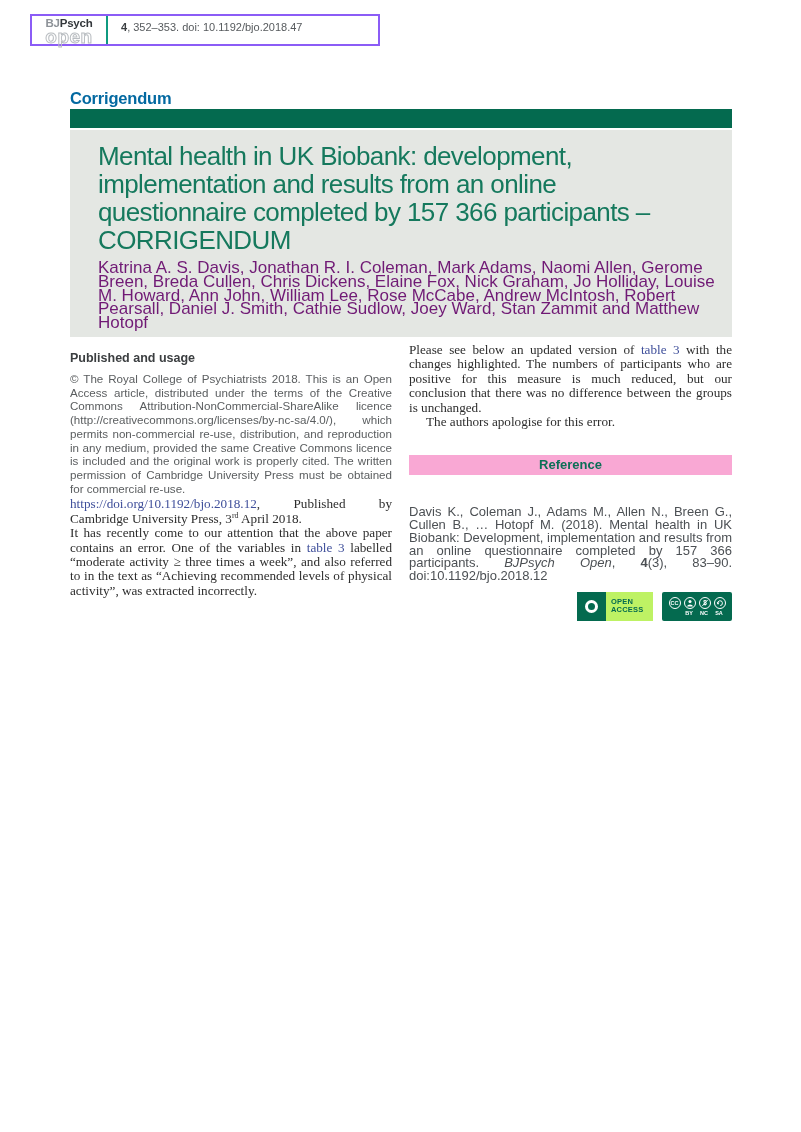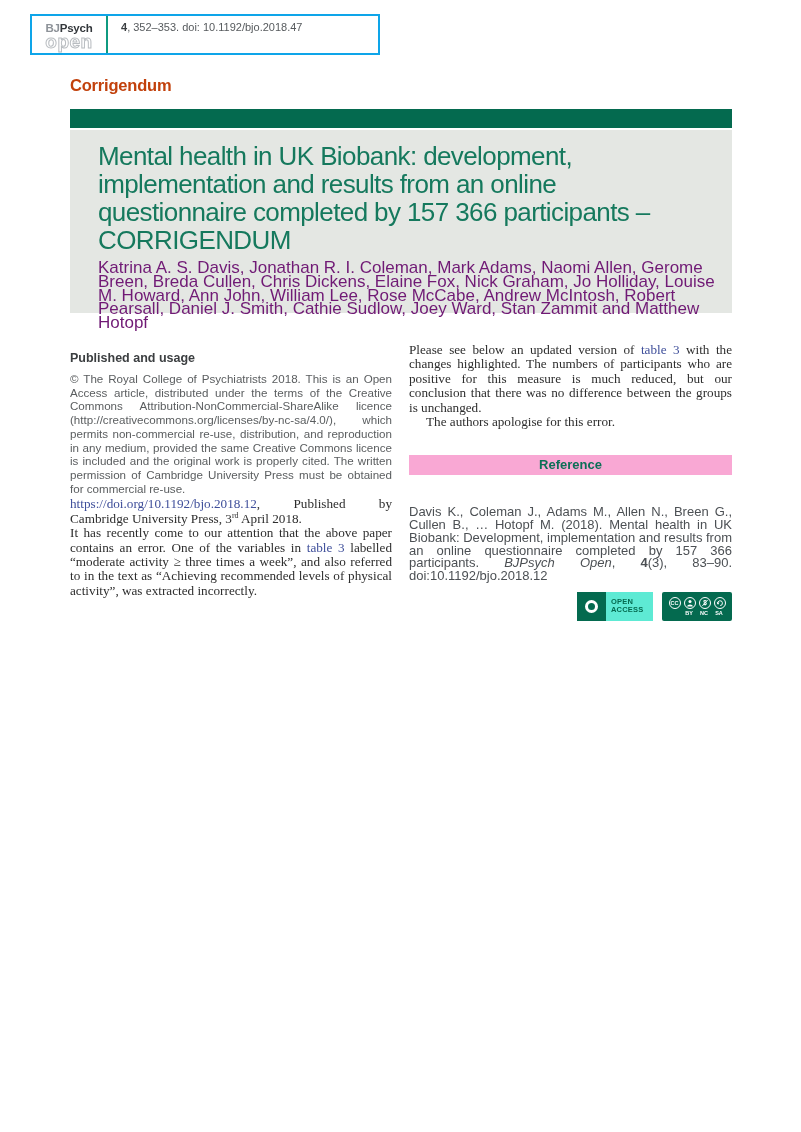--- a/index.html
+++ b/index.html
@@ -2,45 +2,45 @@
 <html><head>
 <meta charset="utf-8">
 <title>BJPsych Open Corrigendum</title>
 <style>
   * { margin:0; padding:0; box-sizing:border-box; }
   html,body { width:801px; height:1132px; background:#ffffff; font-family:"Liberation Sans", sans-serif; }
   body { position:relative; overflow:hidden; }
 
   
   .header-box {
-    position:absolute; left:30px; top:14px; width:350px; height:41px;
-    border:2px solid #0ea5e9; display:flex; background:#fff;
+    position:absolute; left:30px; top:14px; width:350px; height:32px;
+    border:2px solid #8b5cf6; display:flex; background:#fff;
   }
   .logo-cell {
     width:74px; display:flex; flex-direction:column; align-items:center;
     justify-content:center; padding-top:1px;
   }
   .logo-top { font-size:11.5px; font-weight:700; color:#34383c; letter-spacing:-0.2px; }
   .logo-top .logo-bj { color:#8d9298; font-weight:700; }
   .logo-open {
     font-size:19px; font-weight:700; line-height:15px; letter-spacing:0.5px;
     color:transparent; -webkit-text-stroke:1px #b9bdc1;
   }
   .header-divider { width:2px; background:#0f9a80; }
   .cite-cell { flex:1; padding:4px 0 0 13px; font-size:11px; line-height:15.5px; color:#565a5d; }
   .cite-bold { font-weight:700; color:#3a3e41; }
 
   
   .section-label {
-    position:absolute; left:70px; top:76px;
-    font-size:16.5px; font-weight:700; color:#c2410c; letter-spacing:-0.2px;
+    position:absolute; left:70px; top:89px;
+    font-size:16.5px; font-weight:700; color:#0369a1; letter-spacing:-0.2px;
   }
   .green-bar { position:absolute; left:70px; top:109px; width:662px; height:19px; background:#046a4f; }
   .title-panel {
-    position:absolute; left:70px; top:130px; width:662px; height:183px;
+    position:absolute; left:70px; top:130px; width:662px; height:207px;
     background:#e4e7e3; padding:12px 0 0 28px;
   }
   .article-title {
     width:556px; font-size:26px; line-height:28px; font-weight:400;
     letter-spacing:-0.6px; color:#15795d;
   }
   .article-authors {
     margin-top:7px; width:628px; font-size:17px; line-height:13.8px; color:#701a75;
   }
 
@@ -72,21 +72,21 @@
     text-align:justify; color:#4c5054;
   }
   .ref-journal { font-style:italic; }
   .ref-volume { font-weight:700; }
 
   
   .badges { margin-top:9px; display:flex; justify-content:flex-end; gap:9px; align-items:flex-start; }
   .oa-badge { display:flex; height:29px; cursor:pointer; }
   .oa-left { width:29px; height:29px; background:#046a4f; display:flex; align-items:center; justify-content:center; }
   .oa-ring { width:13px; height:13px; border:3.5px solid #ffffff; border-radius:50%; }
-  .oa-right { background:#5eead4; display:flex; align-items:center; padding:0 5px; }
+  .oa-right { background:#bef264; display:flex; align-items:center; padding:0 5px; }
   .oa-label { font-size:7.5px; font-weight:700; color:#046a4f; line-height:1.15; width:37px; letter-spacing:0.2px; }
 
   .cc-badge {
     width:70px; height:29px; background:#046a4f; border-radius:2px;
     display:flex; flex-direction:column; align-items:center; justify-content:center;
     gap:1px; cursor:pointer;
   }
   .cc-circles { display:flex; gap:3px; }
   .cc-circle {
     width:12px; height:12px; border:1.3px solid #fff; border-radius:50%;

